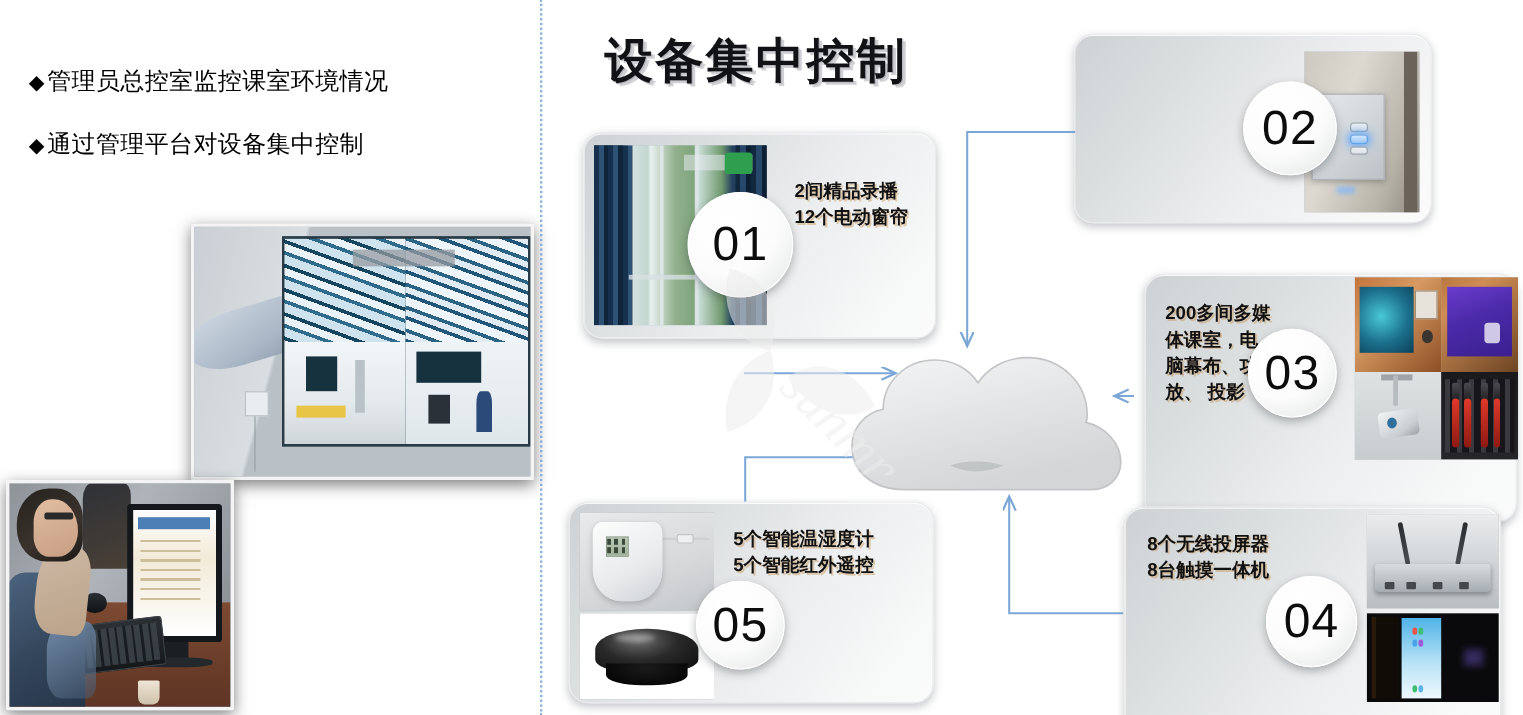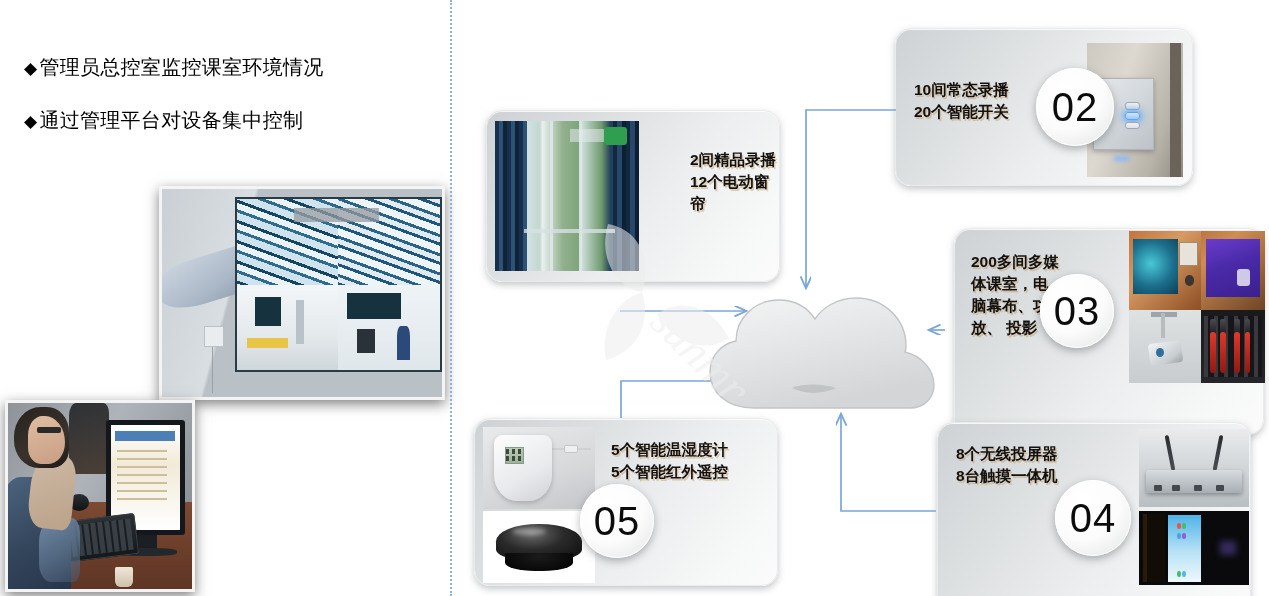--- a/index.html
+++ b/index.html
@@ -149,21 +149,21 @@
   #card05 { left: 474px; top: 418px; width: 304px; height: 168px; }
 
   .card-text {
     position: absolute;
     font-size: 15.5px; font-weight: bold; color: #111;
     line-height: 1.42;
     white-space: pre-line;
     text-shadow: 1.5px 1.5px 0 rgba(200,150,90,0.45);
     z-index: 5;
   }
-  #t01 { left: 175px; top: 38px; margin-left: 28px; }
+  #t01 { left: 175px; top: 38px; }
   #t02 { left: 18px; top: 50px; }
   #t03 { left: 16px; top: 22px; }
   #t04 { left: 18px; top: 20px; }
   #t05 { left: 136px; top: 20px; }
 
   .badge {
     position: absolute;
     border-radius: 50%;
     background: radial-gradient(circle at 36% 28%, #ffffff 0%, #fcfcfc 52%, #ebecec 82%, #dcdddd 100%);
     box-shadow: 0 3px 8px rgba(60,65,70,0.40), inset 0 0 0 1px rgba(255,255,255,.9);
@@ -386,20 +386,21 @@
       <div class="arm2"></div>
       <div class="head"></div>
       <div class="face"></div>
       <div class="glasses"></div>
       <div class="cup"></div>
     </div>
   </div>
 
   <div class="divider"></div>
 
+  <div id="heading">设备集中控制</div>
 
   <svg id="connectors" viewBox="0 0 1269 596" xmlns="http://www.w3.org/2000/svg">
     <defs>
       <marker id="ah" markerWidth="9" markerHeight="9" refX="6.2" refY="3.2" orient="auto" markerUnits="strokeWidth">
         <path d="M0,0 L7,3.2 L0,6.4" fill="none" stroke="#7ba7d7" stroke-width="1.1"></path>
       </marker>
     </defs>
 
     <path d="M620,311 L745,311" fill="none" stroke="#7ba7d7" stroke-width="1.7" marker-end="url(#ah)"></path>
 
@@ -436,24 +437,23 @@
         <div class="mullion" style="left:38%;"></div>
         <div class="mullion" style="left:58%;"></div>
         <div class="sill"></div>
         <div class="logotext"></div>
         <div class="logo"></div>
       </div>
     </div>
     <div class="card-text" id="t01">2间精品录播
 12个电动窗帘</div>
   </div>
+  <div class="badge" id="b01">01</div>
 
   <div class="card" id="card02">
-    <div class="card-text" id="t02">10间常态录播
-20个智能开关</div>
     <div class="cphoto" id="p02">
       <div class="sw">
         <div class="frame"></div>
         <div class="plate">
           <div class="key k1"></div>
           <div class="key k2"></div>
           <div class="key k3"></div>
         </div>
         <div class="glow"></div>
       </div>

